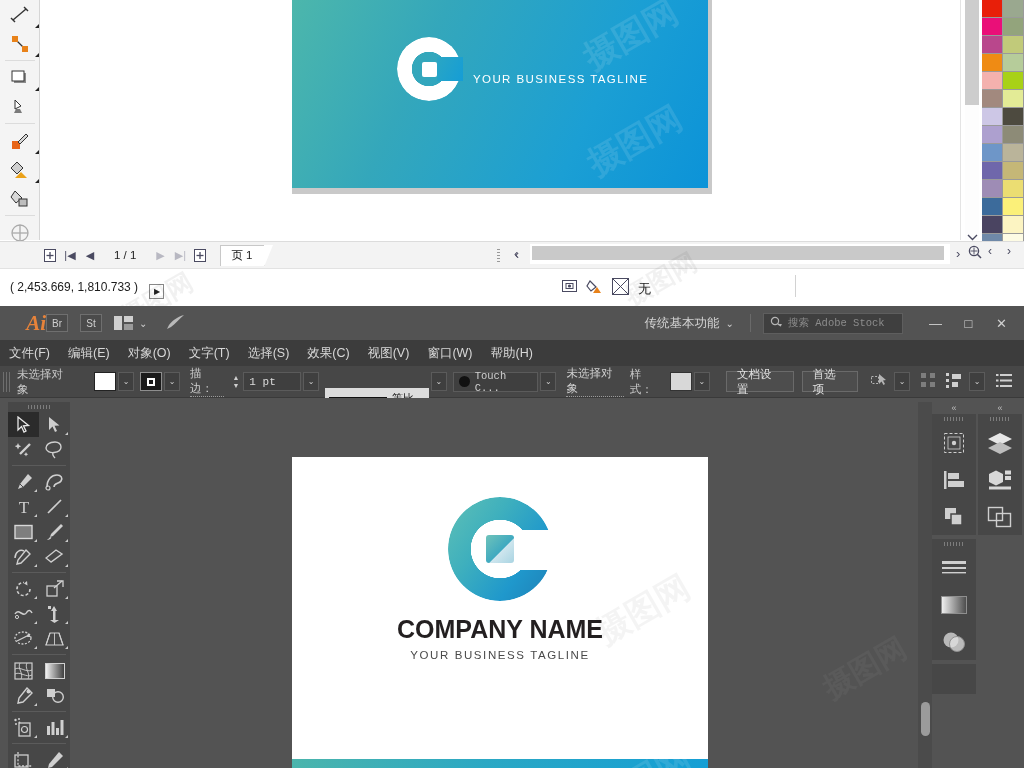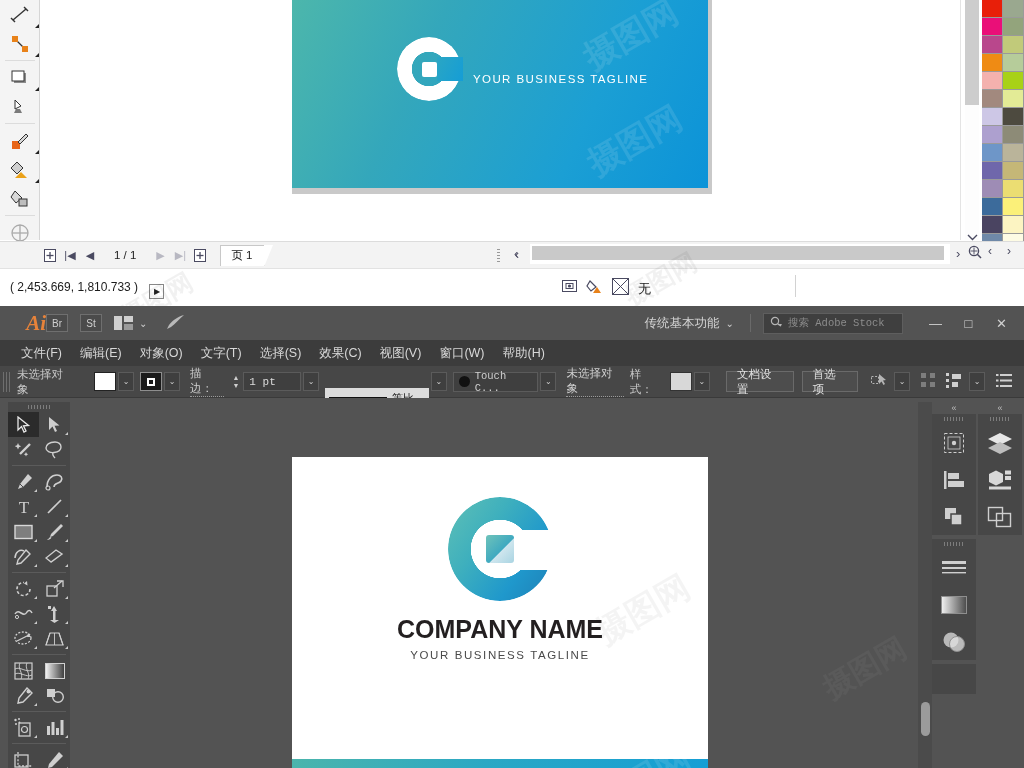--- a/index.html
+++ b/index.html
@@ -102,21 +102,21 @@
   .ai-tb-spacer { flex:1; }
   .ai-workspace { color:#d4d4d4; font-size:12.5px; margin-right:6px; }
   .ai-vsep { width:1px; height:18px; background:#6a6a6a; margin:0 12px; }
   .ai-search { width:140px; height:21px; background:#3f3f3f; border:1px solid #5e5e5e; display:flex;
       align-items:center; padding-left:6px; color:#8c8c8c; font-size:10.5px; gap:5px;
       font-family:"Liberation Mono", monospace; }
   .ai-wbtn { width:33px; height:24px; display:flex; align-items:center; justify-content:center;
       color:#d2d2d2; font-size:13px; }
 
   .ai-menubar { position:absolute; left:0; top:34px; width:1024px; height:26px; background:#3c3c3c;
-      display:flex; align-items:center; padding-left:12px;text-align:right; }
+      display:flex; align-items:center; padding-left:0;text-align:right; }
   .ai-menu { font-size:12.5px; color:#d8d8d8; padding:0 9px; line-height:26px; }
 
   .ai-ctrlbar { position:absolute; left:0; top:60px; width:1024px; height:32px; background:#474747;
       display:flex; align-items:center; border-bottom:1px solid #3a3a3a; }
   .grip { width:9px; height:20px; margin:0 5px 0 3px;
       background:repeating-linear-gradient(to right,#6e6e6e 0 1px,transparent 1px 3px); }
   .ctrl-label { font-size:11.5px; color:#c9c9c9; margin-right:20px; }
   .sw-white { width:22px; height:19px; background:#fff; border:1px solid #222; }
   .sw-stroke { width:22px; height:19px; background:#1a1a1a; border:1px solid #8e8e8e;
      display:flex; align-items:center; justify-content:center; }

